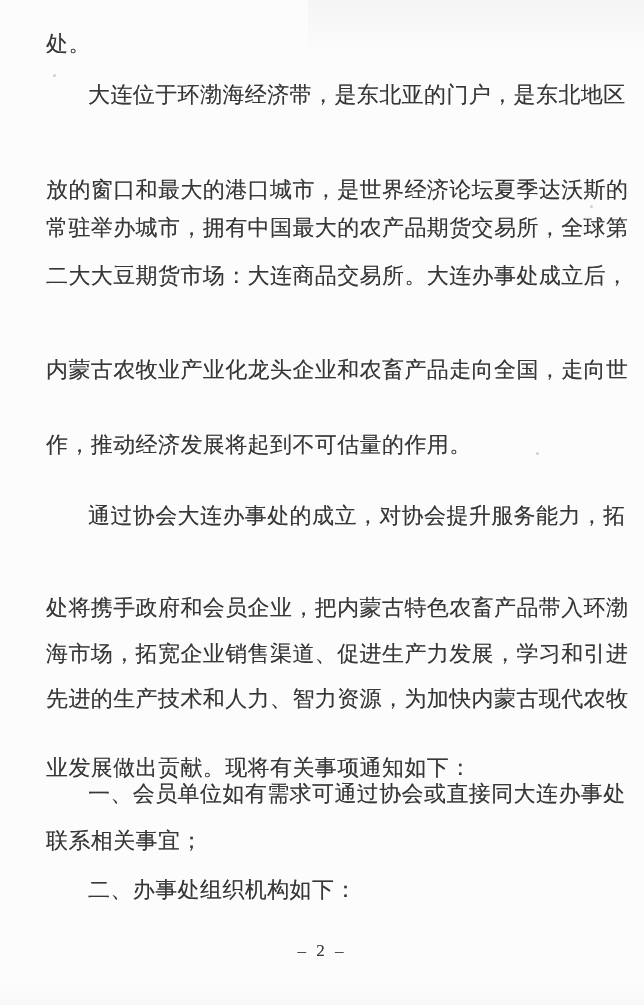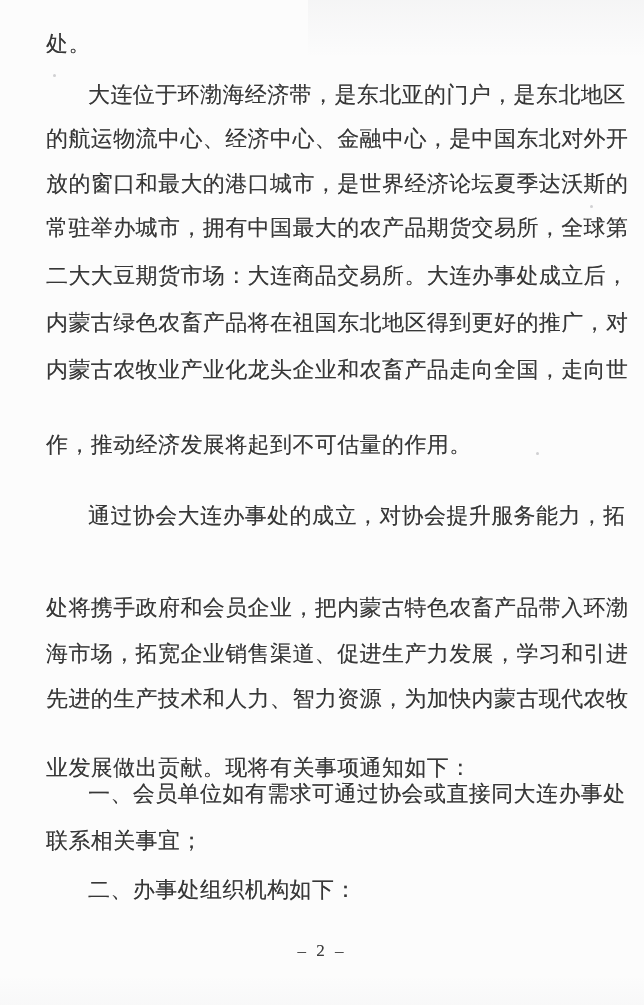--- a/index.html
+++ b/index.html
@@ -64,25 +64,23 @@
 </head>
 <body>
 
 <div class="page">
 
   <div class="wash-top-right"></div>
   <div class="wash-bottom"></div>
 
   <div class="line" style="top:31px">处。</div>
   <div class="line indent" style="top:82px">大连位于环渤海经济带，是东北亚的门户，是东北地区</div>
-  <div class="line" style="top:126px">的航运物流中心、经济中心、金融中心，是中国东北对外开</div>
-  <div class="line" style="top:171px">放的窗口和最大的港口城市，是世界经济论坛夏季达沃斯的</div>
+  <div class="line" style="top:177px">放的窗口和最大的港口城市，是世界经济论坛夏季达沃斯的</div>
   <div class="line" style="top:215px">常驻举办城市，拥有中国最大的农产品期货交易所，全球第</div>
   <div class="line" style="top:263px">二大大豆期货市场：大连商品交易所。大连办事处成立后，</div>
-  <div class="line" style="top:310px">内蒙古绿色农畜产品将在祖国东北地区得到更好的推广，对</div>
   <div class="line" style="top:357px">内蒙古农牧业产业化龙头企业和农畜产品走向全国，走向世</div>
   <div class="line" style="top:432px">作，推动经济发展将起到不可估量的作用。</div>
   <div class="line indent" style="top:503px">通过协会大连办事处的成立，对协会提升服务能力，拓</div>
   <div class="line" style="top:641px">海市场，拓宽企业销售渠道、促进生产力发展，学习和引进</div>
   <div class="line" style="top:595px">处将携手政府和会员企业，把内蒙古特色农畜产品带入环渤</div>
   <div class="line" style="top:686px">先进的生产技术和人力、智力资源，为加快内蒙古现代农牧</div>
   <div class="line" style="top:755px">业发展做出贡献。现将有关事项通知如下：</div>
   <div class="line indent" style="top:781px">一、会员单位如有需求可通过协会或直接同大连办事处</div>
   <div class="line" style="top:828px">联系相关事宜；</div>
   <div class="line indent" style="top:877px">二、办事处组织机构如下：</div>

